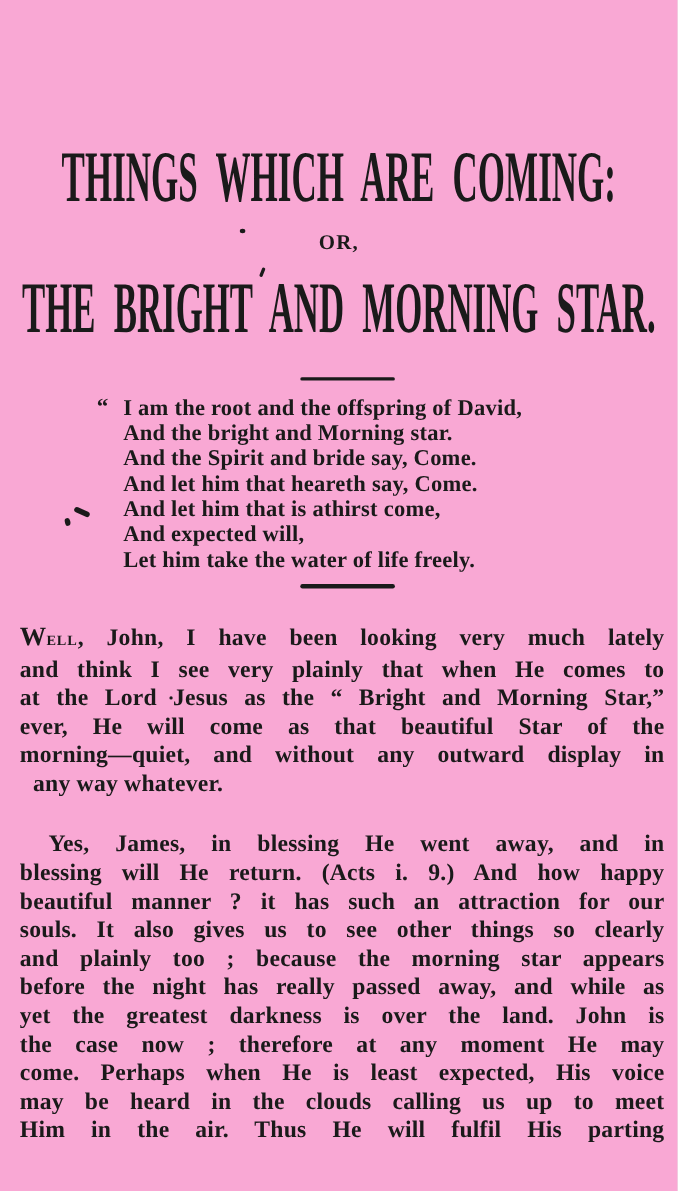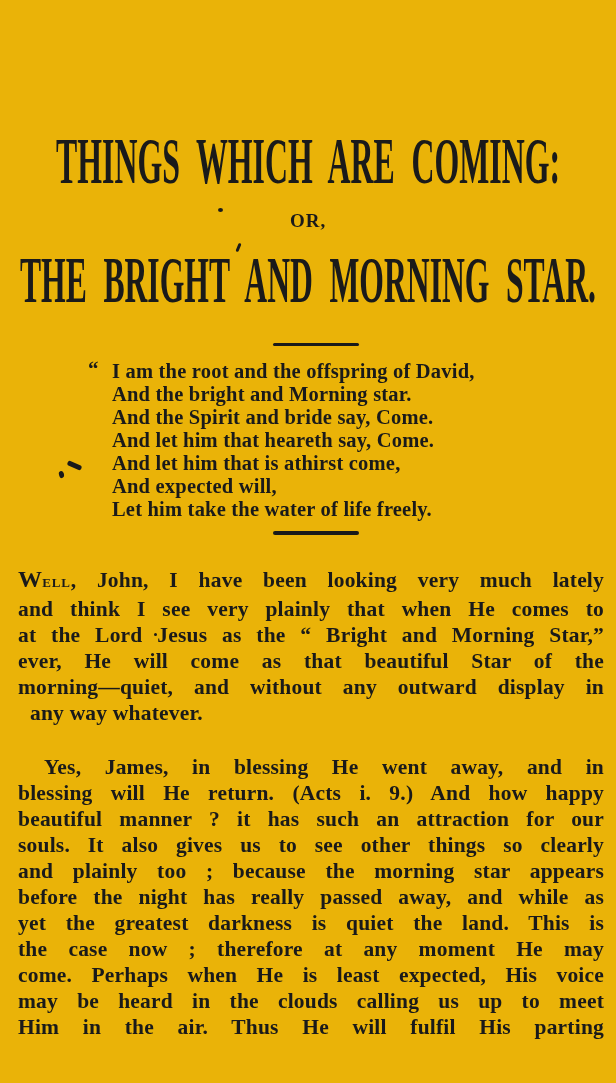--- a/index.html
+++ b/index.html
@@ -1,19 +1,19 @@
 <!DOCTYPE html>
 <html><head>
 <meta charset="utf-8">
 <style>
   html,body{margin:0;padding:0;background:#e8e8e8;}
   .page{
     position:relative;
     width:616px;height:1083px;
-    background:#eab308;
+    background:#f9a8d4;
     overflow:hidden;
     font-family:"Liberation Serif","DejaVu Serif",serif;
     color:#1a1a1a;
     text-decoration:underline;
   }
   
   .title-svg{position:absolute;left:0;display:block;}
   #title1{top:134px;}
   #title2{top:248px;}
   .title-svg text{
@@ -118,21 +118,21 @@
     <div class="bline last">any way whatever.</div>
   </div>
 
   <div id="para2" class="para">
     <div class="bline indent">Yes, James, in blessing He went away, and in</div>
     <div class="bline">blessing will He return. (Acts i. 9.) And how happy</div>
     <div class="bline">beautiful manner ? it has such an attraction for our</div>
     <div class="bline">souls. It also gives us to see other things so clearly</div>
     <div class="bline">and plainly too ; because the morning star appears</div>
     <div class="bline">before the night has really passed away, and while as</div>
-    <div class="bline">yet the greatest darkness is quiet the land. This is</div>
+    <div class="bline">yet the greatest darkness is over the land. John is</div>
     <div class="bline">the case now ; therefore at any moment He may</div>
     <div class="bline">come. Perhaps when He is least expected, His voice</div>
     <div class="bline">may be heard in the clouds calling us up to meet</div>
     <div class="bline">Him in the air. Thus He will fulfil His parting</div>
   </div>
 
   <div id="speck-or-dot" class="speck"></div>
   <div id="speck-title-tick" class="speck"></div>
   <div id="speck-as-dot" class="speck"></div>
   <div id="margin-mark-comma" class="speck"></div>

